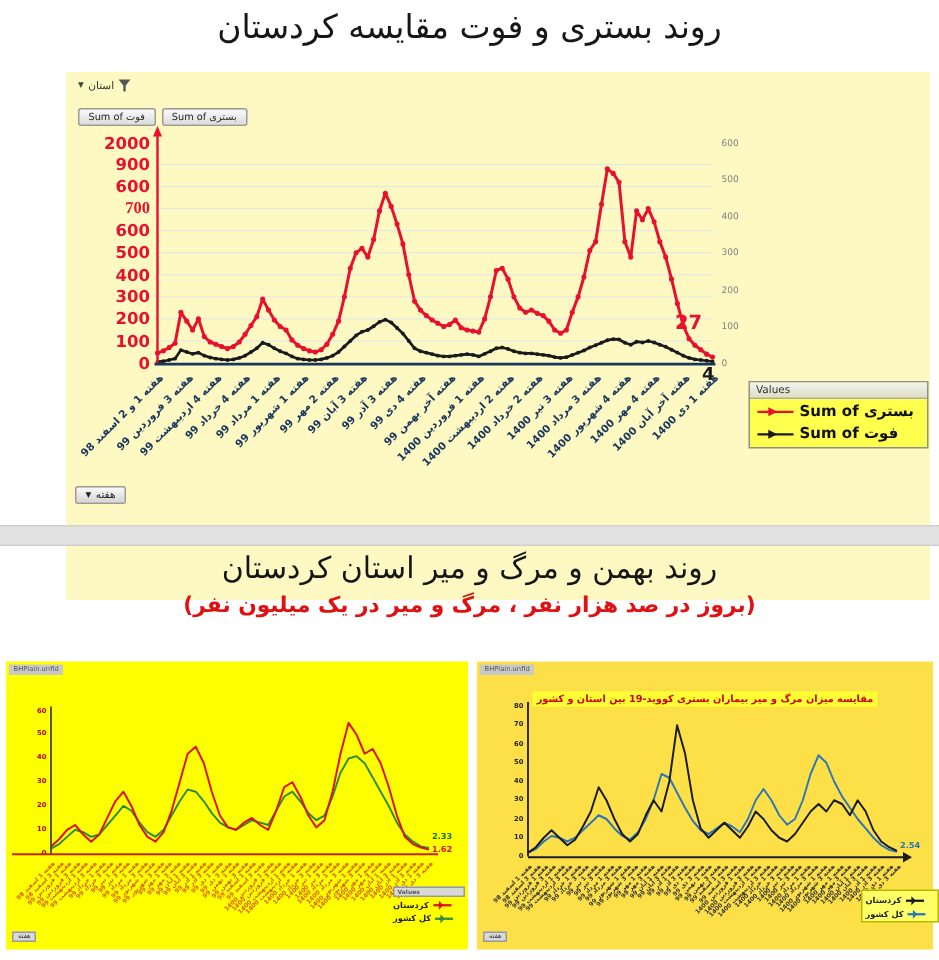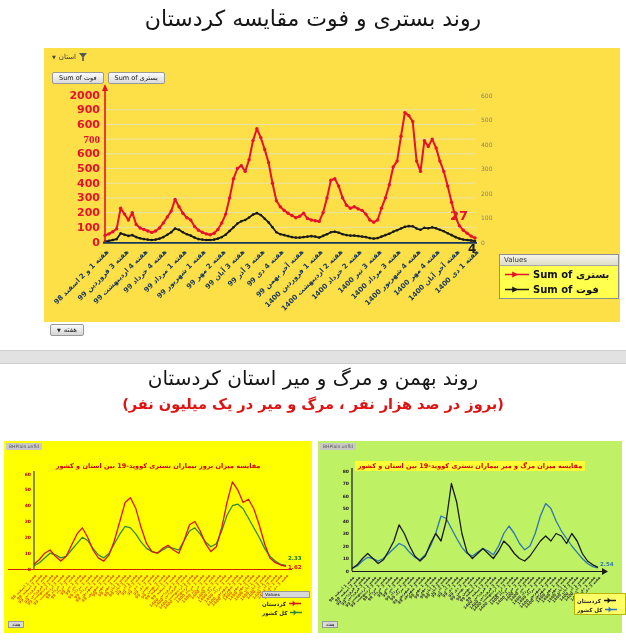--- a/index.html
+++ b/index.html
@@ -5,41 +5,41 @@
   html,body{margin:0;padding:0;background:#fff;}
   body{width:626px;height:640px;position:relative;overflow:hidden;
        font-family:"DejaVu Sans",sans-serif;}
   .abs{position:absolute;}
   
   .title1{top:6px;left:0;width:626px;text-align:center;font-size:22px;color:#161616;direction:rtl;}
   .title2{top:366px;left:0;width:626px;text-align:center;font-size:20px;color:#161616;direction:rtl;}
   .title2sub{top:396px;left:0;width:626px;text-align:center;font-size:14.5px;font-weight:bold;color:#e01111;direction:rtl;}
   .divider{top:350px;left:0;width:626px;height:12px;background:#e2e2e2;border-top:1px solid #cfcfcf;border-bottom:1px solid #cfcfcf;}
   
-  .topchart{left:44px;top:48px;width:576px;height:274px;background:#fde047;}
+  .topchart{left:44px;top:48px;width:576px;height:352px;background:#fef9c3;}
   .pfilter{left:8px;top:5px;display:flex;align-items:center;gap:3px;font-size:7px;color:#333;direction:rtl;cursor:pointer;}
   .fieldrow{left:8px;top:24px;display:flex;gap:4px;}
   .fieldbtn{font-size:6.5px;color:#222;background:linear-gradient(#fafafa,#dcdcdc);
             border:1px solid #999;border-radius:2px;padding:1px 6px;font-family:"DejaVu Sans",sans-serif;}
   .ytickL{position:absolute;width:36px;text-align:right;font-size:11px;font-weight:bold;color:#e8112d;}
   .ytickR{position:absolute;width:20px;text-align:left;font-size:6px;color:#7f7f7f;}
   .xlab1{position:absolute;white-space:nowrap;font-size:7px;font-weight:bold;color:#17365d;direction:rtl;
          transform:translateX(-100%) rotate(-45deg);transform-origin:100% 0;}
   .endval{position:absolute;font-weight:bold;}
   .legend1{left:455px;top:206px;width:118px;background:#ffff4d;border:1px solid #8f8f8f;}
   .lg1head{background:linear-gradient(#f4f4ec,#ddddc8);border-bottom:1px solid #aaa;
            font-size:7px;color:#333;padding:1px 4px;}
   .lg1body{padding:3px 5px;display:flex;flex-direction:column;gap:4px;}
   .lgrow{display:flex;align-items:center;gap:4px;font-size:10px;font-weight:bold;color:#111;}
   .weekbtn{position:absolute;left:6px;top:276px;font-size:7px;color:#222;direction:rtl;
            background:linear-gradient(#fafafa,#d5d5d5);border:1px solid #999;border-radius:2px;
            padding:1px 6px;display:flex;gap:3px;align-items:center;font-family:"DejaVu Sans",sans-serif;}
   
   .chartL{left:4px;top:441px;width:308px;height:192px;background:#ffff00;}
-  .chartR{left:318px;top:441px;width:304px;height:192px;background:#bef264;}
+  .chartR{left:318px;top:441px;width:304px;height:192px;background:#fde047;}
   .corner{left:2px;top:2px;background:#c9c9c9;color:#555;font-size:4.5px;padding:1px 3px;}
   .btitle{top:12px;left:0;width:100%;text-align:center;}
   .btitle span{font-size:6.5px;font-weight:bold;color:#d00000;direction:rtl;padding:1px 3px;}
   .btitleR span{background:#ffff33;}
   .ytickS{position:absolute;width:16px;text-align:right;font-size:4.5px;font-weight:bold;}
   .xlabS{position:absolute;white-space:nowrap;font-size:4px;font-weight:bold;direction:rtl;
          transform:translateX(-100%) rotate(-45deg);transform-origin:100% 0;}
   .minileg{position:absolute;font-size:5.5px;font-weight:bold;color:#222;}
   .mlhead{background:#d9d9d9;border:1px solid #999;font-size:4px;color:#555;padding:0 2px;}
   .mlrow{display:flex;align-items:center;justify-content:flex-end;gap:3px;direction:rtl;margin-top:2px;}
@@ -347,23 +347,20 @@
   </button>
 </div>
 
 <div class="abs divider"></div>
 
 <div class="abs title2" dir="rtl">روند بهمن و مرگ و میر استان کردستان</div>
 <div class="abs title2sub" dir="rtl">(بروز در صد هزار نفر ، مرگ و میر در یک میلیون نفر)</div>
 
 <div class="abs chartL">
   <span class="abs corner">BHPlain.unfld</span>
-  <div class="abs btitle" dir="rtl">
-    <span>مقایسه میزان بروز بیماران بستری کووید-19 بین استان و کشور</span>
-  </div>
   <div id="yl2">
       <span class="ytickS" style="left:11px;top:30.5px;color:#b00000;">60</span>
       <span class="ytickS" style="left:11px;top:46.3px;color:#b00000;">50</span>
       <span class="ytickS" style="left:11px;top:62.2px;color:#b00000;">40</span>
       <span class="ytickS" style="left:11px;top:78.0px;color:#b00000;">30</span>
       <span class="ytickS" style="left:11px;top:93.8px;color:#b00000;">20</span>
       <span class="ytickS" style="left:11px;top:109.7px;color:#b00000;">10</span>
       <span class="ytickS" style="left:11px;top:125.5px;color:#b00000;">0</span>
     </div>
   <svg id="svg2" class="abs" style="left:30px;top:33px;" width="252" height="95">

